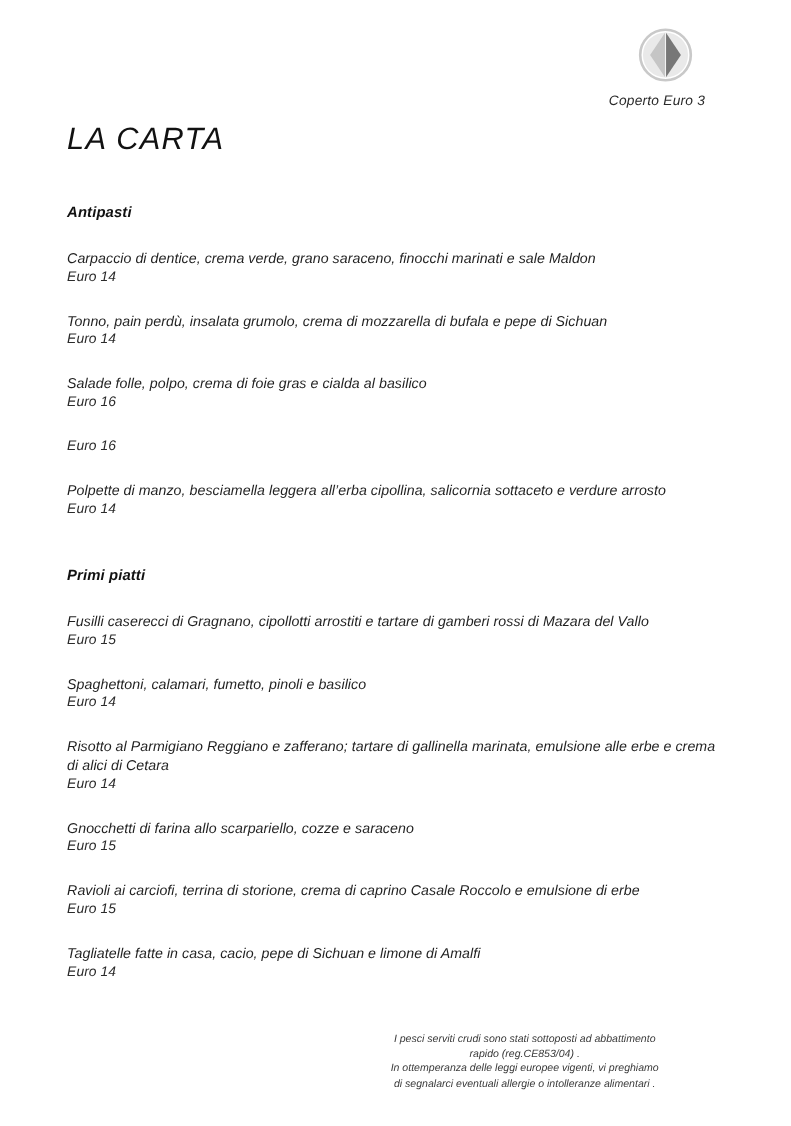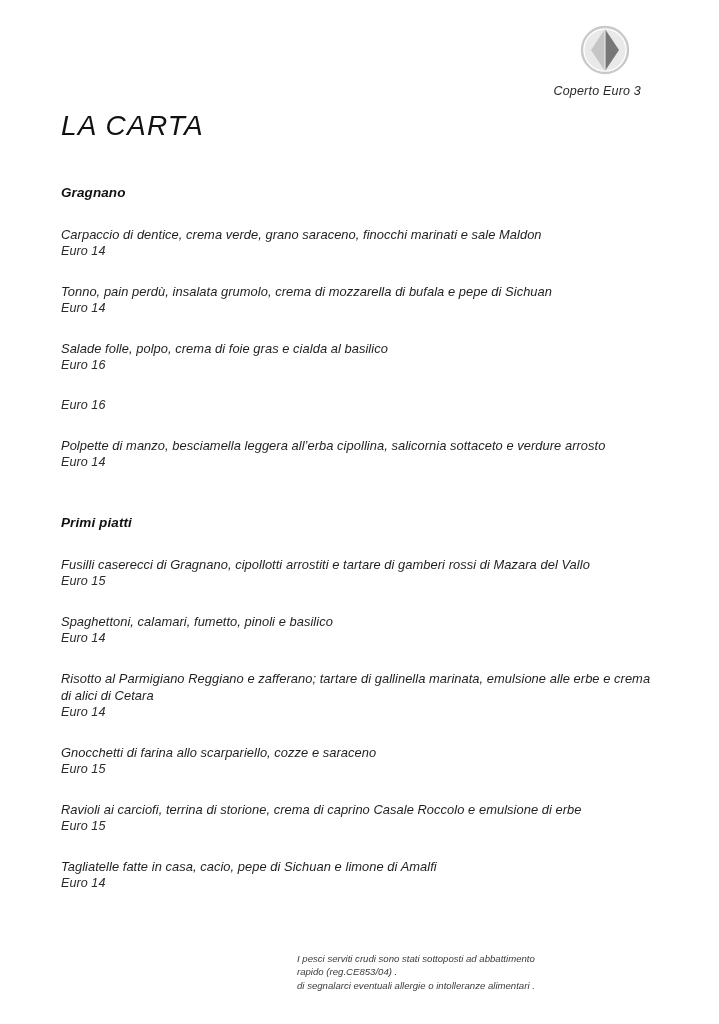--- a/index.html
+++ b/index.html
@@ -105,21 +105,21 @@
     margin: 0;
     letter-spacing: 0.05px;
   }
 
   
   .footer-notes {
     position: absolute;
     right: 62px;
     bottom: 32px;
     width: 360px;
-    text-align: left;
+    text-align: center;
   }
   .footer-line {
     font-style: italic;
     font-size: 9.6px;
     line-height: 13.5px;
     color: #3a3a3a;
     white-space: nowrap;
   }
 </style>
 </head>
@@ -136,21 +136,21 @@
       <line x1="26" y1="5" x2="26" y2="47" stroke="#f2f2f2" stroke-width="1"></line>
     </svg>
     <div class="coperto">Coperto Euro 3</div>
   </div>
 
   <div class="page-title">LA CARTA</div>
 
   <div class="menu-body">
 
     <div class="section">
-      <h2 class="section-title">Gragnano</h2>
+      <h2 class="section-title">Antipasti</h2>
 
       <div class="menu-item">
         <p class="item-name">Carpaccio di dentice, crema verde, grano saraceno, finocchi marinati e sale Maldon</p>
         <p class="item-price">Euro 14</p>
       </div>
       <div class="menu-item">
         <p class="item-name">Tonno, pain perdù, insalata grumolo, crema di mozzarella di bufala e pepe di Sichuan</p>
         <p class="item-price">Euro 14</p>
       </div>
       <div class="menu-item">
@@ -193,16 +193,17 @@
         <p class="item-name">Tagliatelle fatte in casa, cacio, pepe di Sichuan e limone di Amalfi</p>
         <p class="item-price">Euro 14</p>
       </div>
     </div>
 
   </div>
 
   <div class="footer-notes">
     <div class="footer-line">I pesci serviti crudi sono stati sottoposti ad abbattimento</div>
     <div class="footer-line">rapido (reg.CE853/04) .</div>
+    <div class="footer-line">In ottemperanza delle leggi europee vigenti, vi preghiamo</div>
     <div class="footer-line">di segnalarci eventuali allergie o intolleranze alimentari .</div>
   </div>
 
 </div>
 
 </body></html>

